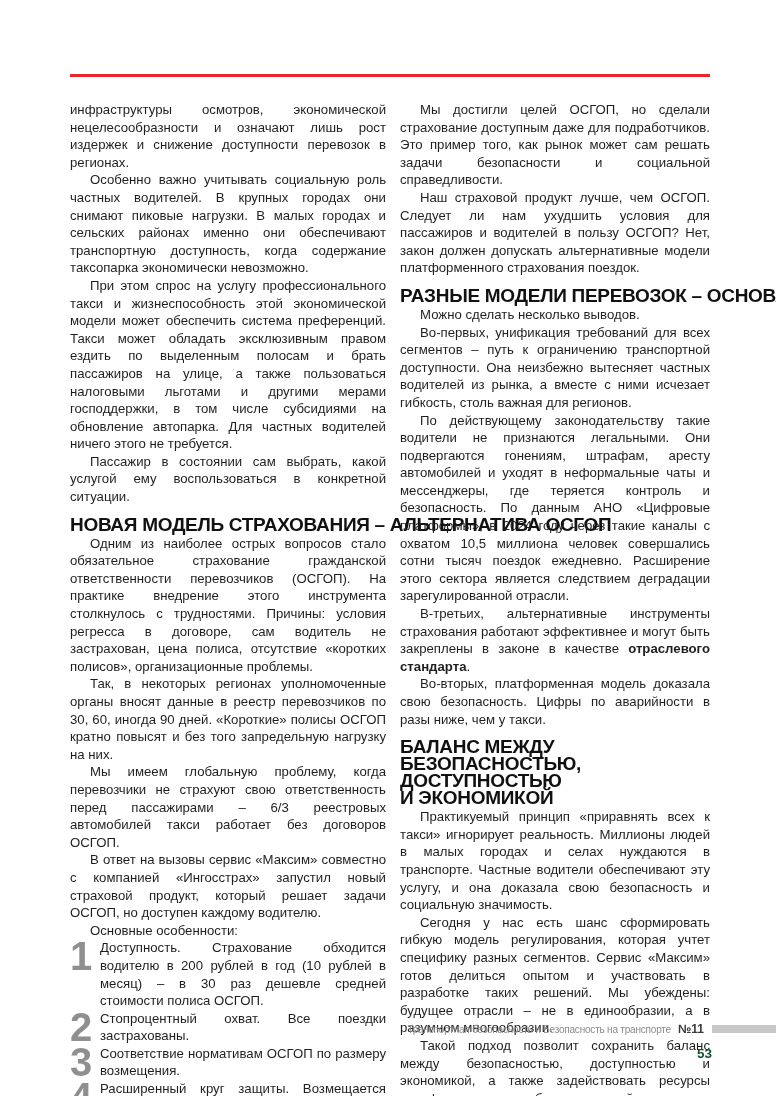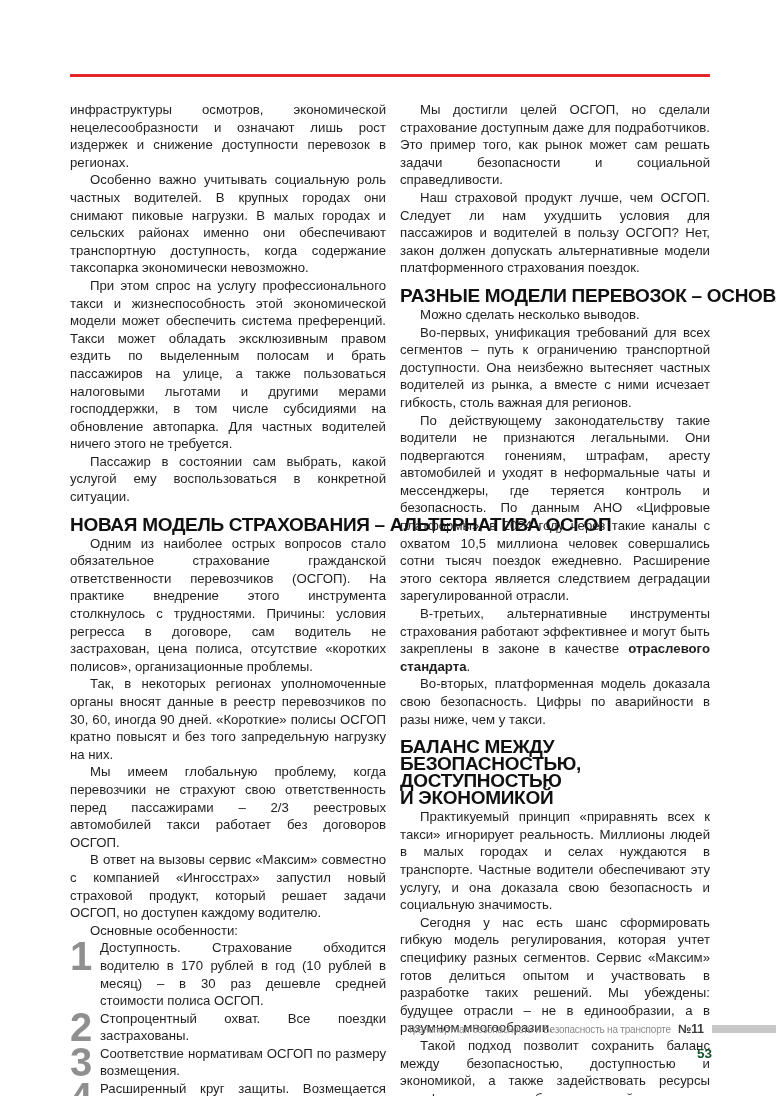--- a/index.html
+++ b/index.html
@@ -119,27 +119,27 @@
   <div class="article">
 
     <div class="col col-left">
       <p class="para">инфраструктуры осмотров, экономической нецелесообразности и означают лишь рост издержек и снижение доступности перевозок в регионах.</p>
       <p class="para indent">Особенно важно учитывать социальную роль частных водителей. В крупных городах они снимают пиковые нагрузки. В малых городах и сельских районах именно они обеспечивают транспортную доступность, когда содержание таксопарка экономически невозможно.</p>
       <p class="para indent">При этом спрос на услугу профессионального такси и жизнеспособность этой экономической модели может обеспечить система преференций. Такси может обладать эксклюзивным правом ездить по выделенным полосам и брать пассажиров на улице, а также пользоваться налоговыми льготами и другими мерами господдержки, в том числе субсидиями на обновление автопарка. Для частных водителей ничего этого не требуется.</p>
       <p class="para indent">Пассажир в состоянии сам выбрать, какой услугой ему воспользоваться в конкретной ситуации.</p>
       <h2 class="heading nowrap">НОВАЯ МОДЕЛЬ СТРАХОВАНИЯ – АЛЬТЕРНАТИВА ОСГОП</h2>
       <p class="para indent">Одним из наиболее острых вопросов стало обязательное страхование гражданской ответственности перевозчиков (ОСГОП). На практике внедрение этого инструмента столкнулось с трудностями. Причины: условия регресса в договоре, сам водитель не застрахован, цена полиса, отсутствие «коротких полисов», организационные проблемы.</p>
       <p class="para indent">Так, в некоторых регионах уполномоченные органы вносят данные в реестр перевозчиков по 30, 60, иногда 90 дней. «Короткие» полисы ОСГОП кратно повысят и без того запредельную нагрузку на них.</p>
-      <p class="para indent">Мы имеем глобальную проблему, когда перевозчики не страхуют свою ответственность перед пассажирами – 2/3 реестровых автомобилей такси работает без договоров ОСГОП.</p>
+      <p class="para indent">Мы имеем глобальную проблему, когда перевозчики не страхуют свою ответственность перед пассажирами – 6/3 реестровых автомобилей такси работает без договоров ОСГОП.</p>
       <p class="para indent">В ответ на вызовы сервис «Максим» совместно с компанией «Ингосстрах» запустил новый страховой продукт, который решает задачи ОСГОП, но доступен каждому водителю.</p>
       <p class="para indent">Основные особенности:</p>
 
       <div class="num-item">
         <div class="num">1</div>
-        <div class="itxt">Доступность. Страхование обходится водителю в 170 рублей в год (10 рублей в месяц) – в 30 раз дешевле средней стоимости полиса ОСГОП.</div>
+        <div class="itxt">Доступность. Страхование обходится водителю в 200 рублей в год (10 рублей в месяц) – в 30 раз дешевле средней стоимости полиса ОСГОП.</div>
       </div>
       <div class="num-item">
         <div class="num">2</div>
         <div class="itxt">Стопроцентный охват. Все поездки застрахованы.</div>
       </div>
       <div class="num-item">
         <div class="num">3</div>
         <div class="itxt">Соответствие нормативам ОСГОП по размеру возмещения.</div>
       </div>
       <div class="num-item">

